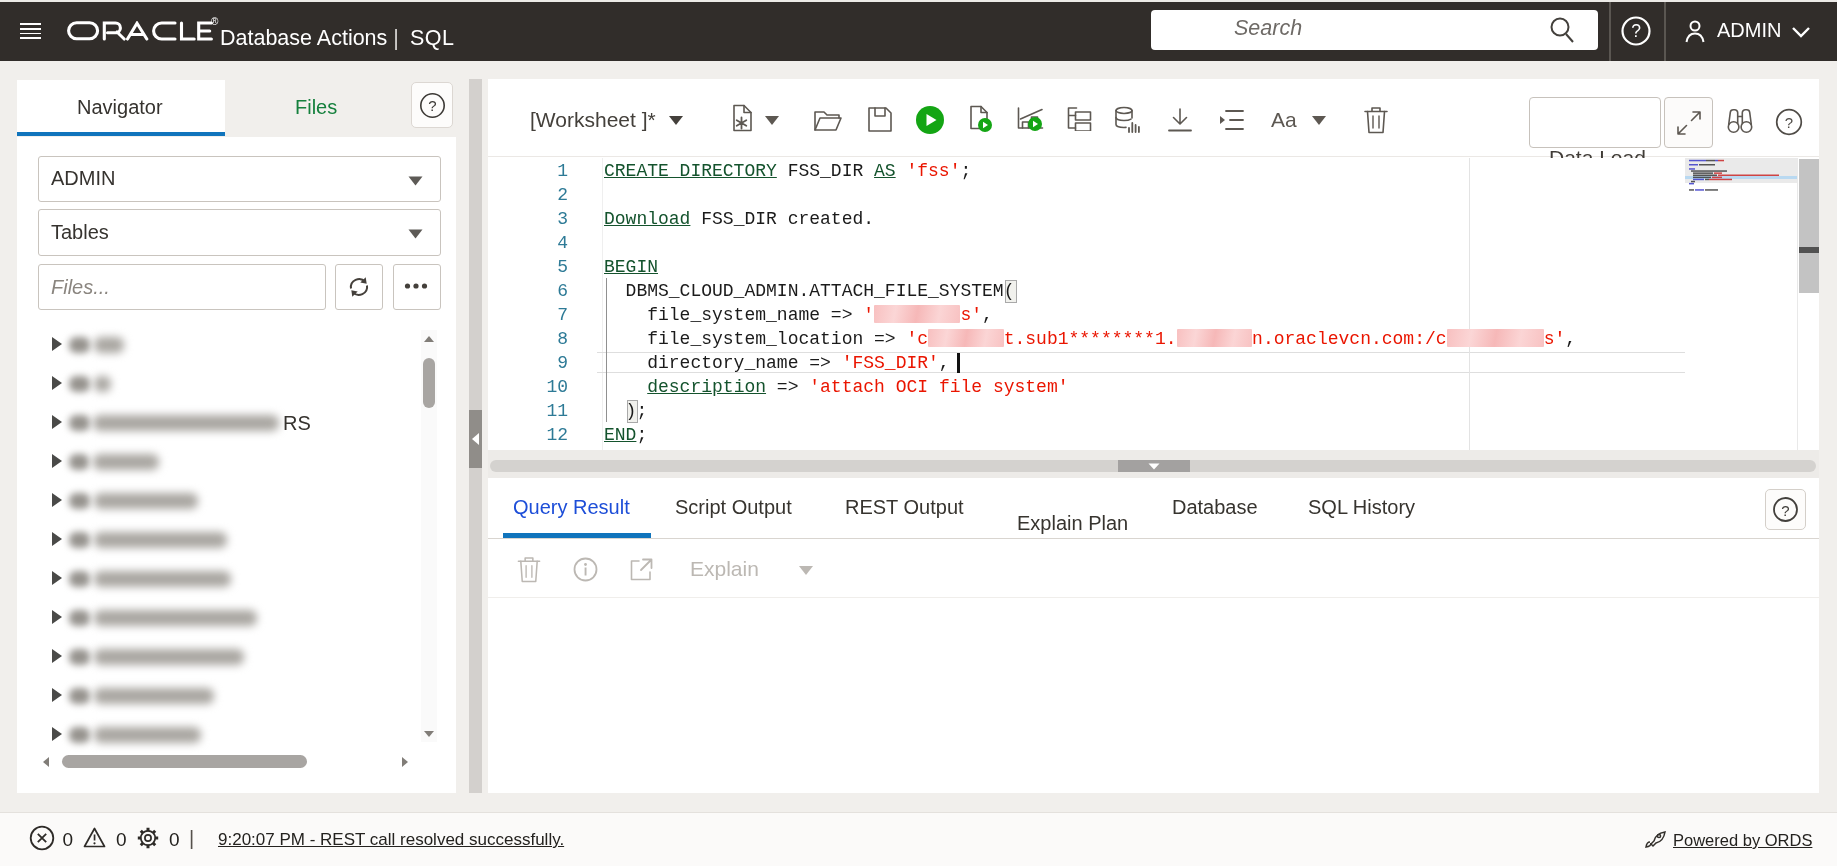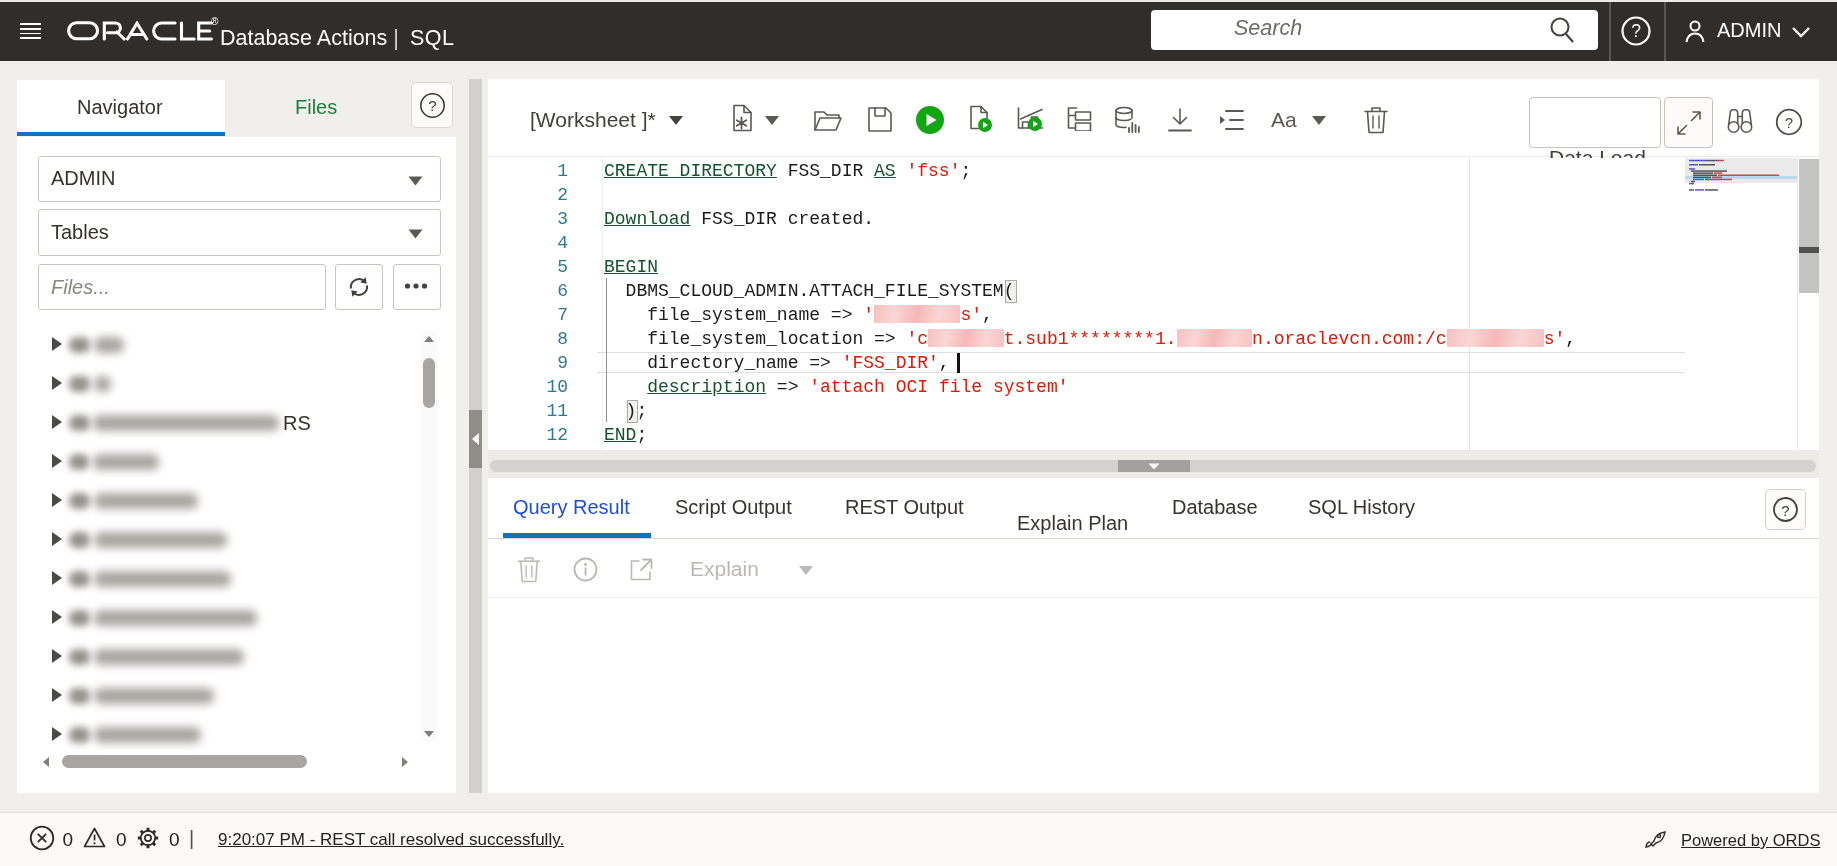--- a/index.html
+++ b/index.html
@@ -430,13 +430,13 @@
     <circle cx="12" cy="12" r="7.2" stroke-width="1.7"></circle>
   </svg>
 <div class="abs" style="left:169px;top:829px;font-size:19px;color:#24221f;">0</div>
 <div class="abs" style="left:189px;top:827px;font-size:20px;color:#55514c;">|</div>
 <div class="abs" style="left:218px;top:830px;font-size:17px;color:#24221f;text-decoration:underline;">9:20:07 PM - REST call resolved successfully.</div>
 <svg class="abs" style="left:1644px;top:829px;" width="22" height="22" viewBox="0 0 22 22" fill="none" stroke="#33302c" stroke-width="1.5">
     <path d="M12 14c5-1 8-5 9-11-6 1-10 4-11 9l-3 3 2 2z"></path>
     <circle cx="15" cy="7" r="1.6"></circle>
     <path d="M6 13c-2 0-3.5 1.5-4 5 3.5-.5 5-2 5-4"></path>
   </svg>
-<div class="abs" style="left:1673px;top:831px;font-size:16.5px;color:#24221f;text-decoration:underline;margin-left:8px;">Powered by ORDS</div>
+<div class="abs" style="left:1673px;top:831px;font-size:16.5px;color:#24221f;text-decoration:underline;">Powered by ORDS</div>
 
 </body></html>

